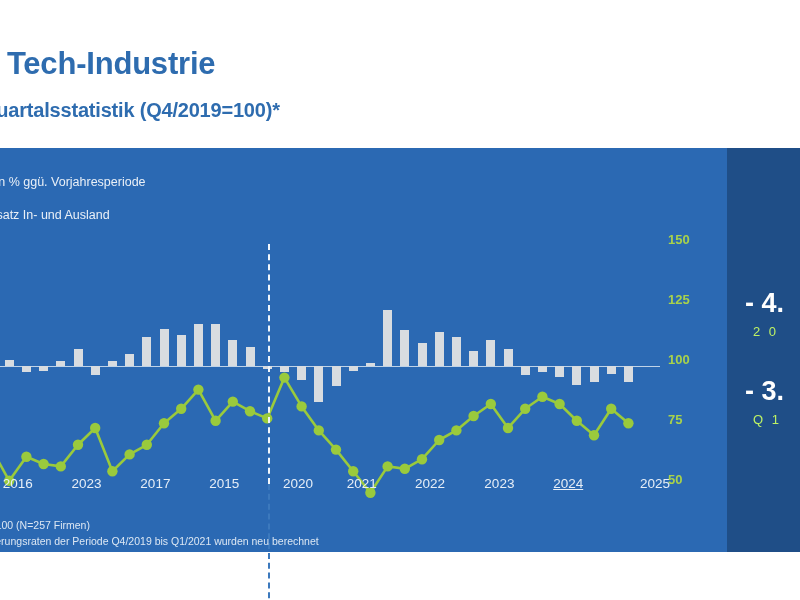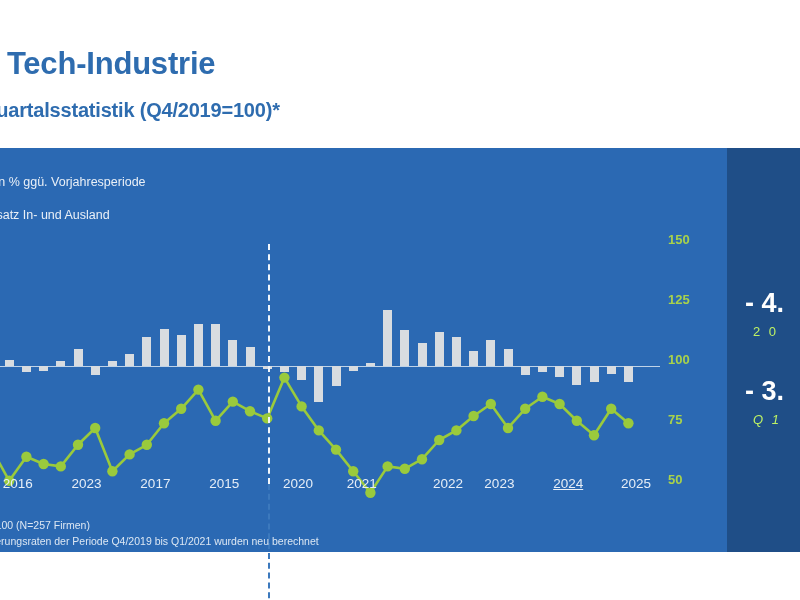--- a/index.html
+++ b/index.html
@@ -98,21 +98,21 @@
     position: absolute; color: #ffffff; font-size: 27px; font-weight: bold;
     white-space: nowrap;
   }
   .stat-label {
     position: absolute; color: #bef264; font-size: 13px;
     letter-spacing: 2.5px; white-space: nowrap;
   }
   #sv1 { left: 18px; top: 140px; }
   #sl1 { left: 26px; top: 176px; }
   #sv2 { left: 18px; top: 228px; }
-  #sl2 { left: 26px; top: 264px; font-style: italic; }
+  #sl2 { left: 26px; top: 264px; }
 </style>
 </head>
 <body>
 
 <div id="stage">
 
   <div id="header">
     <div id="title">atz Tech-Industrie</div>
     <div id="subtitle">nem-Quartalsstatistik (Q4/2019=100)*</div>
   </div>
@@ -218,24 +218,24 @@
         <div class="ytick" style="left: 668px; top: 144px;">125</div>
         <div class="ytick" style="left: 668px; top: 84px;">150</div>
       </div>
     <div id="xaxis">
         <div class="xtick" style="left: -12.2px;">2016</div>
         <div class="xtick" style="left: 56.6px;">2023</div>
         <div class="xtick" style="left: 125.4px;">2017</div>
         <div class="xtick" style="left: 194.2px;">2015</div>
         <div class="xtick" style="left: 268px;">2020</div>
         <div class="xtick" style="left: 331.8px;">2021</div>
-        <div class="xtick" style="left: 418px;">2022</div>
+        <div class="xtick" style="left: 400px;">2022</div>
         <div class="xtick" style="left: 469.4px;">2023</div>
         <div class="xtick" style="left: 538.2px; text-decoration: underline;">2024</div>
-        <div class="xtick" style="left: 606px;">2025</div>
+        <div class="xtick" style="left: 625px;">2025</div>
       </div>
 
     <div class="footnote" id="fn1">19 = 100 (N=257 Firmen)</div>
     <div class="footnote" id="fn2">Veränderungsraten der Periode Q4/2019 bis Q1/2021 wurden neu berechnet</div>
   </div>
 
   <div id="sidepanel">
     <div class="stat-value" id="sv1">- 4.</div>
     <div class="stat-label" id="sl1">2 0</div>
     <div class="stat-value" id="sv2">- 3.</div>

